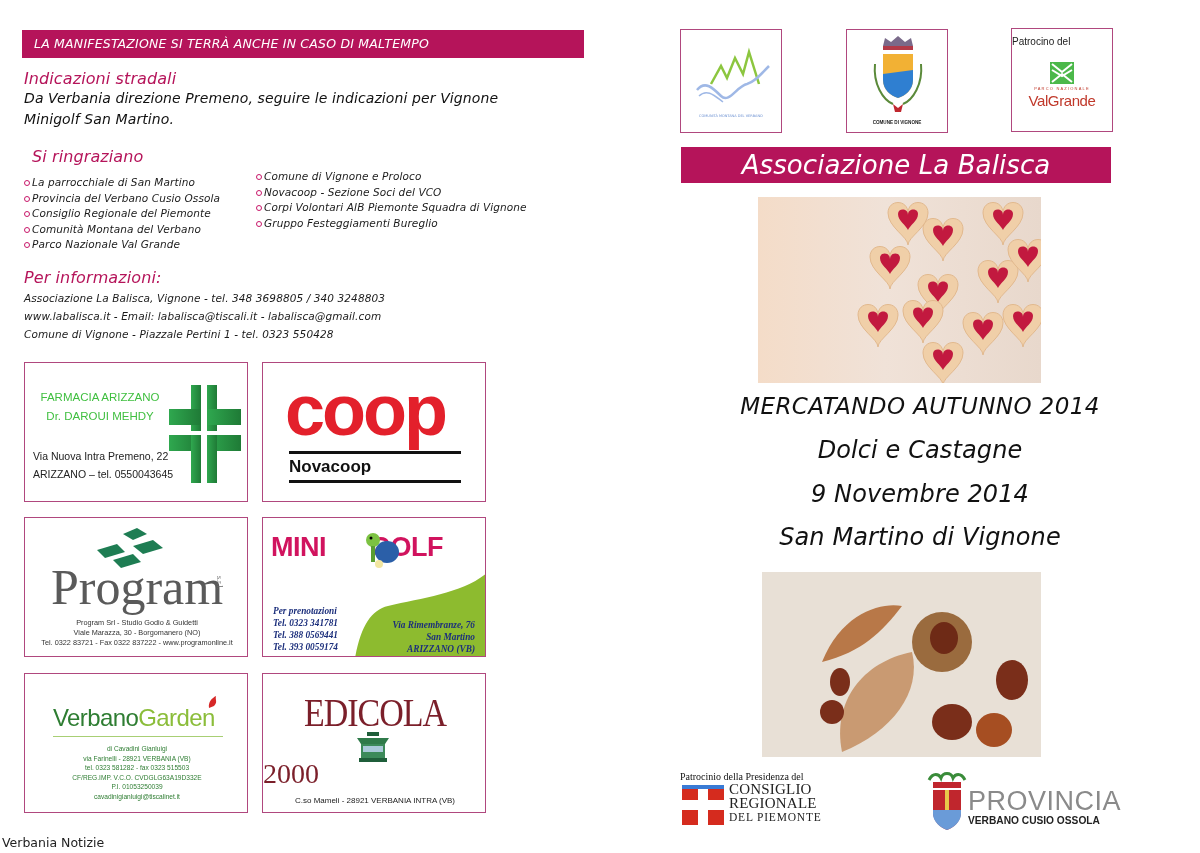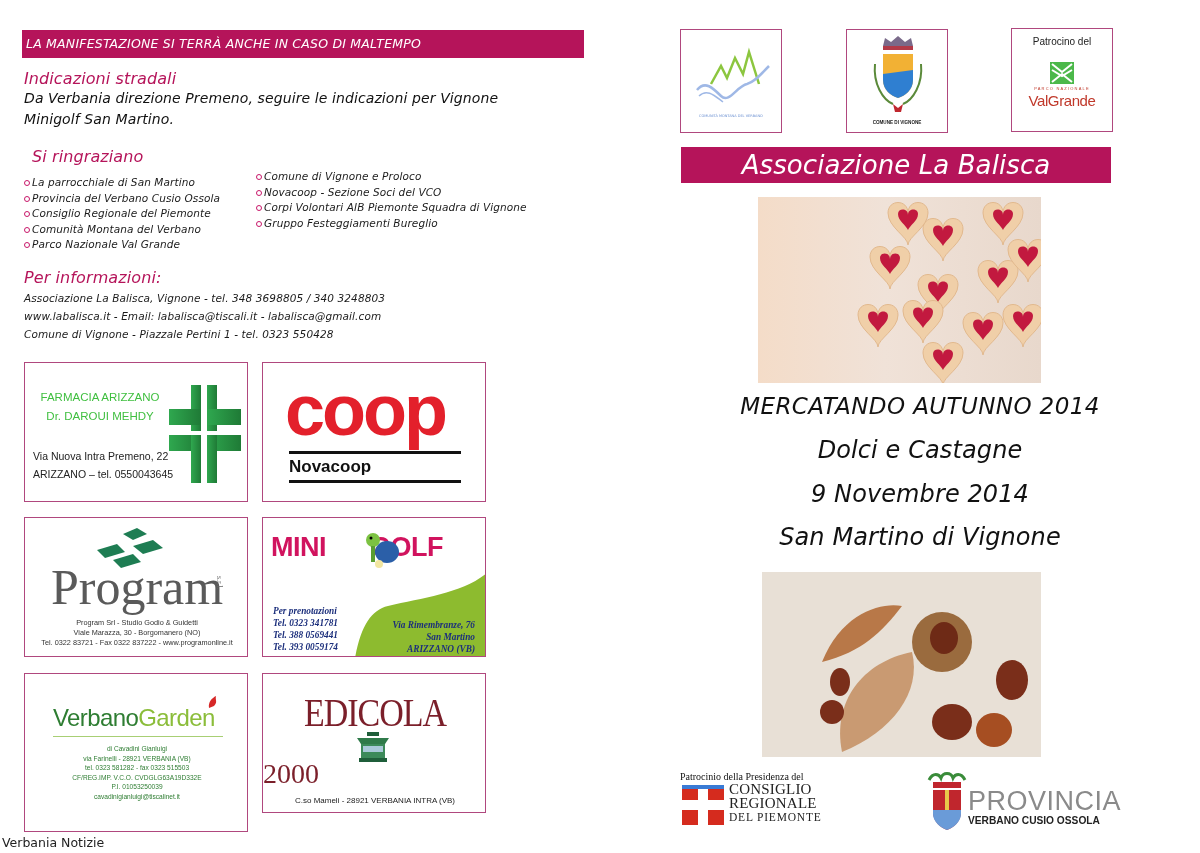--- a/index.html
+++ b/index.html
@@ -5,21 +5,21 @@
   * { box-sizing: border-box; margin: 0; padding: 0; }
   html, body { width: 1200px; height: 853px; background: #ffffff; overflow: hidden; }
   body { position: relative; font-family: "DejaVu Sans", sans-serif; color: #1a1a1a; }
 
   .hand { font-family: "DejaVu Sans", sans-serif; font-style: oblique; letter-spacing: 0.1px; }
 
   
   .top-bar {
     position: absolute; left: 22px; top: 30px; width: 562px; height: 28px;
     background: #b5145a; color: #fff; font-size: 12.5px; line-height: 28px;
-    padding-left: 4px; letter-spacing: 0.2px;
+    padding-left: 12px; letter-spacing: 0.2px;
   }
   .h-pink { color: #b5145a; font-size: 16px; }
   .directions { position: absolute; left: 24px; top: 69px; width: 580px; }
   .directions .body { font-size: 14px; line-height: 21px; color: #111; }
 
   .thanks { position: absolute; left: 24px; top: 147px; width: 560px; }
   .thanks .h-pink { margin-left: 8px; }
   .thanks-cols { display: flex; margin-top: 3px; }
   .thanks-col { list-style: none; font-size: 10.5px; line-height: 15.5px; }
   .thanks-col.c1 { width: 232px; margin-top: 6px; }
@@ -32,21 +32,21 @@
   .info { position: absolute; left: 24px; top: 268px; width: 560px; }
   .info .lines { font-size: 10.5px; line-height: 18px; margin-top: 2px; }
 
   .ad {
     position: absolute; border: 1.5px solid #b0487e; background: #fff; overflow: hidden;
   }
   .ad1 { left: 24px; top: 362px; width: 224px; height: 140px; }
   .ad2 { left: 262px; top: 362px; width: 224px; height: 140px; }
   .ad3 { left: 24px; top: 517px; width: 224px; height: 140px; }
   .ad4 { left: 262px; top: 517px; width: 224px; height: 140px; }
-  .ad5 { left: 24px; top: 673px; width: 224px; height: 159px; }
+  .ad5 { left: 24px; top: 673px; width: 224px; height: 140px; }
   .ad6 { left: 262px; top: 673px; width: 224px; height: 140px; }
 
   
   .farm-name { position: absolute; left: 10px; top: 25px; width: 130px; text-align: center;
     font-family: "Liberation Sans", sans-serif; color: #3fbf3f; font-size: 11.5px; line-height: 19px; }
   .farm-addr { position: absolute; left: 8px; top: 84px; font-family: "Liberation Sans", sans-serif;
     font-size: 10.5px; line-height: 18px; color: #222; }
   .farm-cross { position: absolute; left: 142px; top: 16px; width: 80px; height: 112px; }
 
   
@@ -100,21 +100,21 @@
 
   
   .logo-box { position: absolute; border: 1.5px solid #b0487e; background: #fff; }
   .lb1 { left: 680px; top: 29px; width: 102px; height: 104px; }
   .lb2 { left: 846px; top: 29px; width: 102px; height: 104px; }
   .lb3 { left: 1011px; top: 28px; width: 102px; height: 104px; }
   .cm-caption { position: absolute; left: 0; bottom: 14px; width: 100%; text-align: center;
     font-size: 3.5px; color: #6a8fd1; }
   .vig-caption { position: absolute; left: 0; bottom: 7px; width: 100%; text-align: center;
     font-family: "Liberation Sans", sans-serif; font-weight: bold; font-size: 4.6px; color: #222; }
-  .vg-patr { position: absolute; left: 0; top: 7px; width: 100%; text-align: center;
+  .vg-patr { position: absolute; left: 0; top: 7px; width: 100%; 
     font-family: "Liberation Sans", sans-serif; font-size: 10px; color: #222; }
   .vg-parco { position: absolute; left: 0; top: 57px; width: 100%; text-align: center;
     font-family: "Liberation Sans", sans-serif; font-size: 4px; letter-spacing: 1.2px; color: #c0392b; }
   .vg-grande { position: absolute; left: 0; top: 63px; width: 100%; text-align: center;
     font-family: "Liberation Sans", sans-serif; font-size: 15px; color: #c0392b; letter-spacing: -0.4px; }
 
   .assoc-bar { position: absolute; left: 681px; top: 147px; width: 430px; height: 36px;
     background: #b5145a; color: #fff; text-align: center; font-size: 26px; line-height: 36px; }
 
   .photo { position: absolute; overflow: hidden; }

